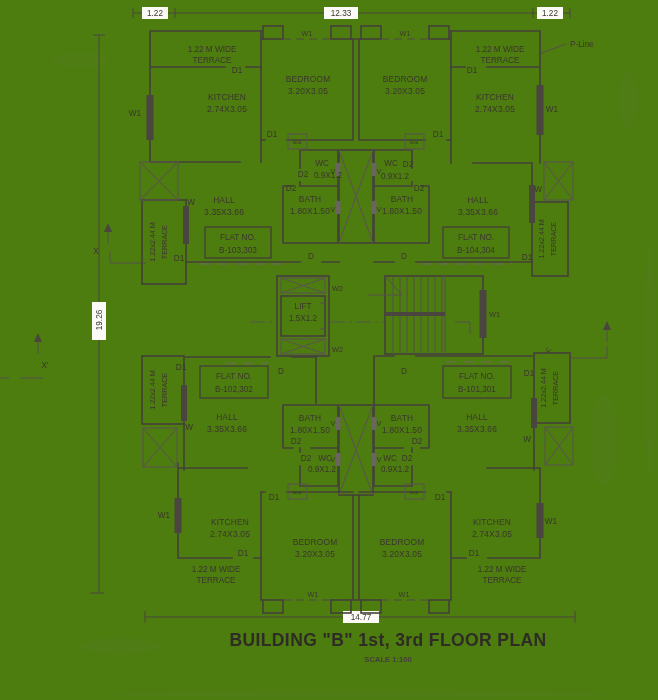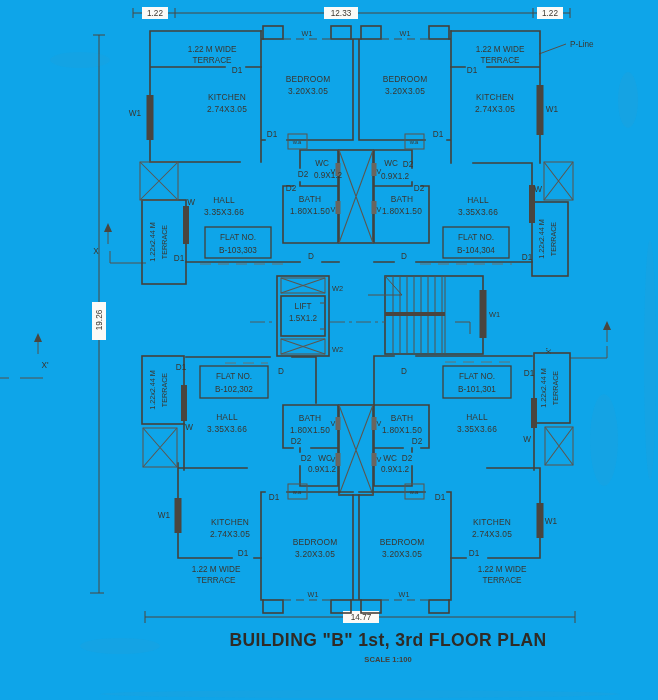--- a/index.html
+++ b/index.html
@@ -1,17 +1,17 @@
 <!DOCTYPE html>
 <html><head>
 <meta charset="utf-8">
 <title>Floor Plan</title>
 <style>
   html,body{margin:0;padding:0;background:#ffffff;}
-  .page{position:relative;width:658px;height:700px;background:#0ea5e9;overflow:hidden;}
+  .page{position:relative;width:658px;height:700px;background:#4d7c0f;overflow:hidden;}
   svg{position:absolute;left:0;top:0;}
   svg text{font-family:"Liberation Sans","DejaVu Sans",sans-serif;fill:#3b362f;}
   .w  {stroke:#44403a;stroke-width:1.6;fill:none;stroke-linecap:square;}
   .w2 {stroke:#55504a;stroke-width:1;fill:none;}
   .fb {stroke:#44403a;stroke-width:1.3;fill:none;}
   .xb {stroke:#5b564f;stroke-width:1.05;fill:none;}
   .dk {fill:#4a453f;stroke:none;}
   .vt {fill:#6a655e;stroke:none;}
   .dash {stroke:#4f4a44;stroke-width:1.2;fill:none;stroke-dasharray:8 5;}
   .dash2{stroke:#716c64;stroke-width:.9;fill:none;stroke-dasharray:11 7;}

